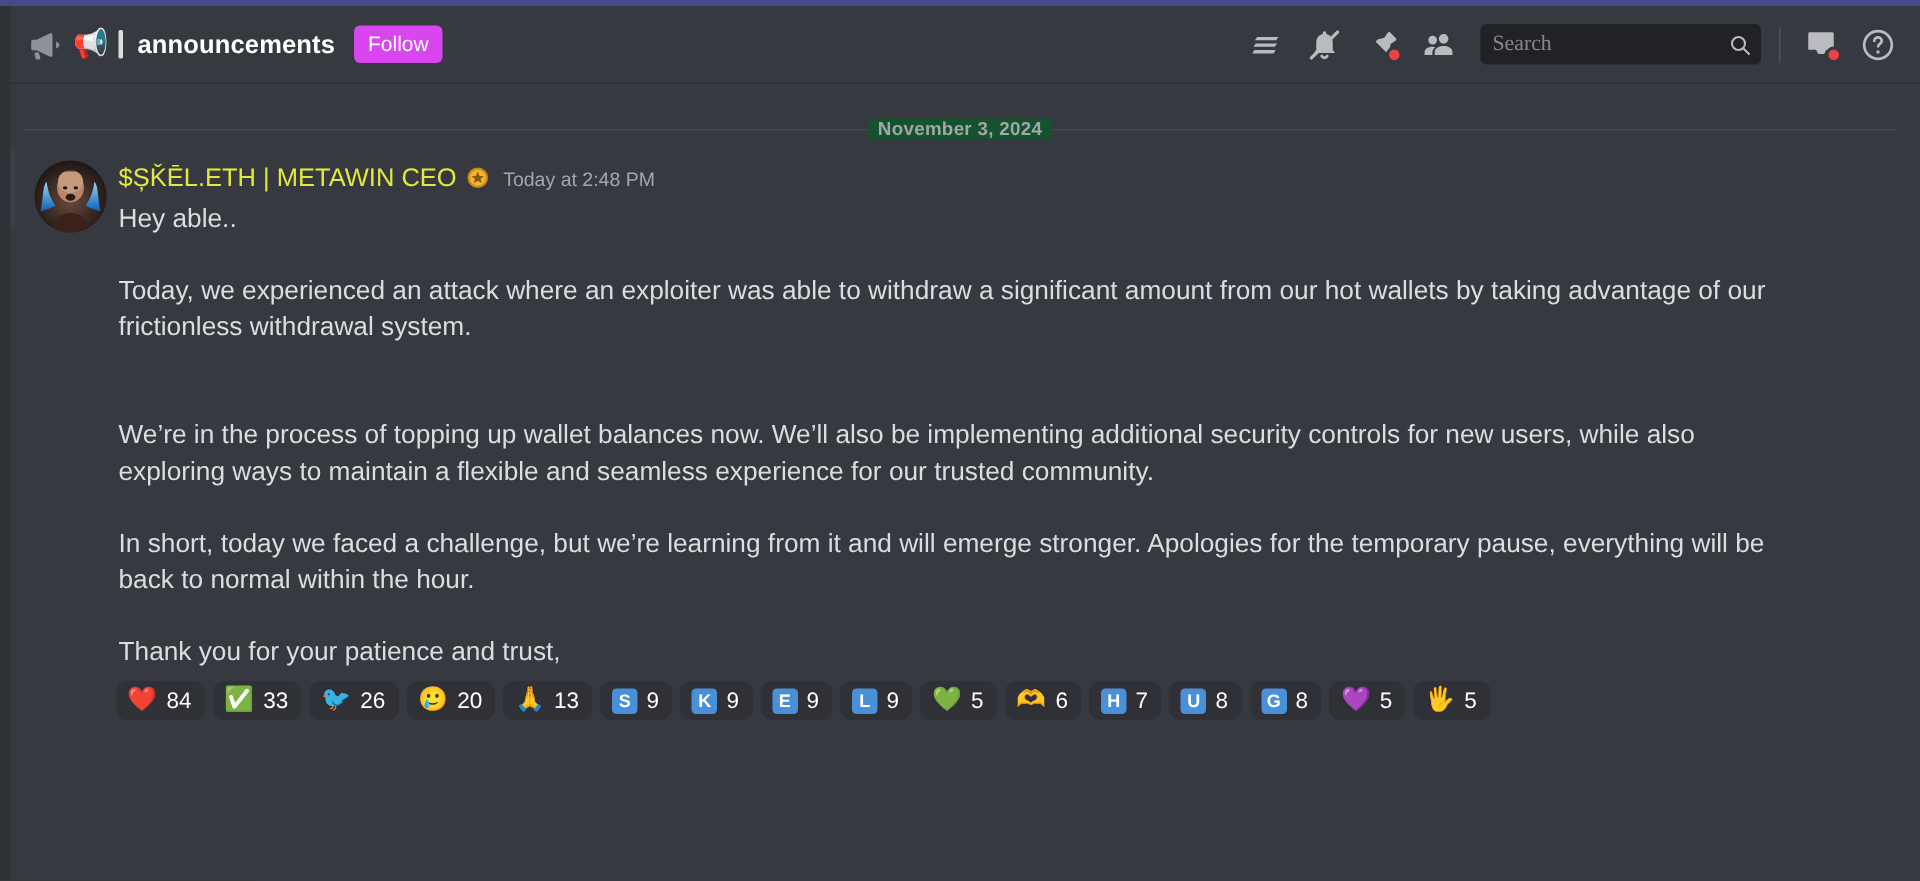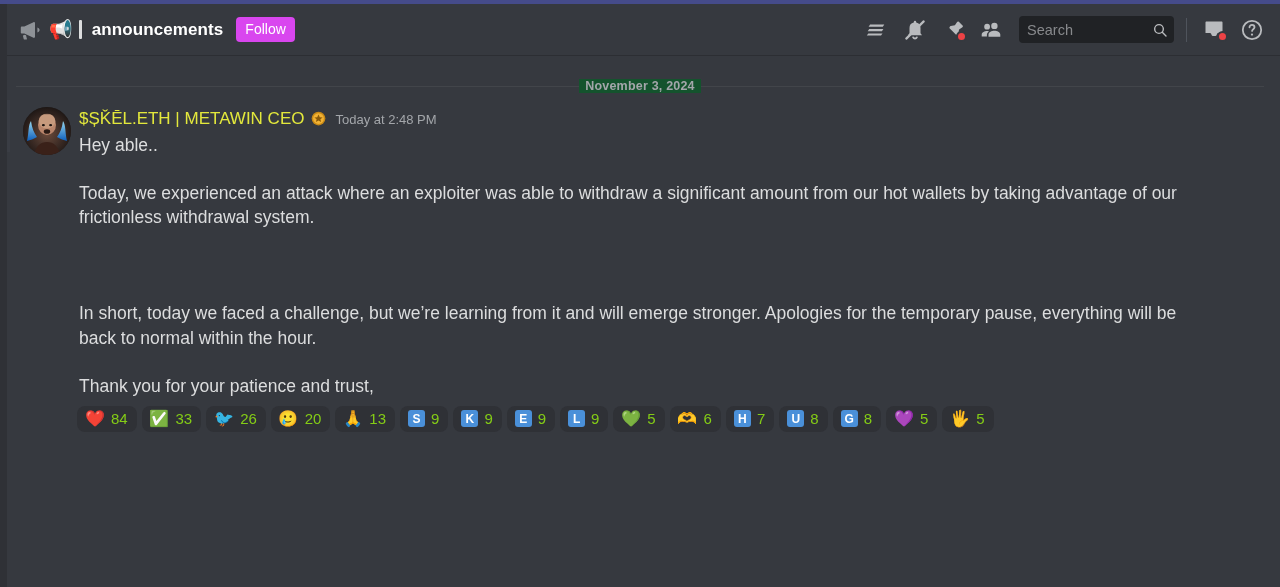--- a/index.html
+++ b/index.html
@@ -118,30 +118,31 @@
     border: 2px solid #36393f;
     right: 5px; bottom: 5px;
   }
   .hdivider {
     width: 1px; height: 24px;
     background: #4f545c;
     margin: 0 8px;
   }
 
   .searchbox {
-    width: 155px;
+    width: 187px;
     height: 27px;
     background: #202225;
     border-radius: 4px;
     display: flex;
     align-items: center;
     padding: 0 6px 0 8px;
     margin-left: 9px;
     margin-right: 4px;
     cursor: text;
+    font-family: Liberation Serif, serif;
   }
   .searchbox .ph {
     color: #87898c;
     font-size: 14.5px;
     flex: 1;
     white-space: nowrap;
   }
   .searchbox .mag { color: #b9bbbe; display: flex; }
 
   
@@ -261,21 +262,21 @@
   }
   .reaction .emo {
     font-size: 16px;
     line-height: 1;
     display: inline-flex;
     align-items: center;
     justify-content: center;
     min-width: 17px;
   }
   .reaction .cnt {
-    color: #84cc16;
+    color: #ffffff;
     font-size: 15px;
     font-weight: 500;
     line-height: 1;
   }
   
   .ri {
     display: inline-flex;
     align-items: center;
     justify-content: center;
     width: 17px; height: 17px;
@@ -416,20 +417,21 @@
         </span>
         <span class="timestamp">Today at 2:48 PM</span>
       </div>
 
       <div class="msg-body">
         <p>Hey able..</p>
         <p class="blank"></p>
         <p>Today, we experienced an attack where an exploiter was able to withdraw a significant amount from our hot wallets by taking advantage of our frictionless withdrawal system.</p>
         <p class="blank"></p>
         <p class="blank"></p>
+        <p>We’re in the process of topping up wallet balances now. We’ll also be implementing additional security controls for new users, while also exploring ways to maintain a flexible and seamless experience for our trusted community.</p>
         <p class="blank"></p>
         <p>In short, today we faced a challenge, but we’re learning from it and will emerge stronger. Apologies for the temporary pause, everything will be back to normal within the hour.</p>
         <p class="blank"></p>
         <p class="tight">Thank you for your patience and trust,</p>
       </div>
 
       <div class="reactions" id="reactions">
           <div class="reaction">
             <span class="emo">❤️</span>
             <span class="cnt">84</span>

